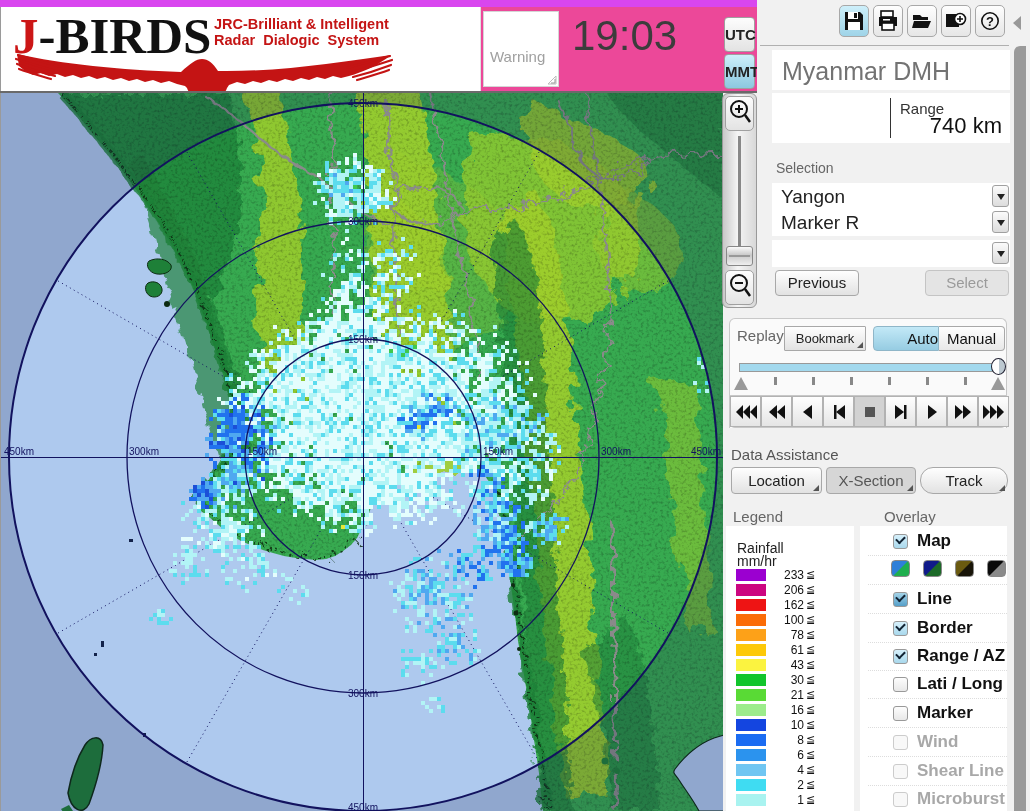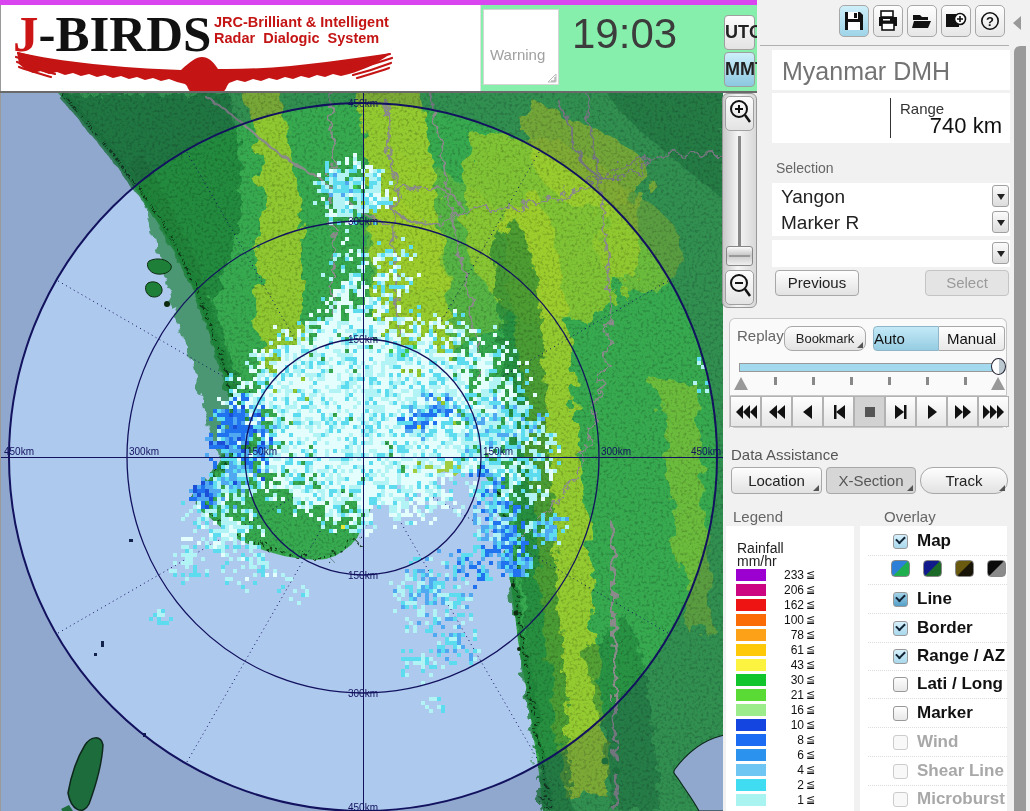--- a/index.html
+++ b/index.html
@@ -1,36 +1,36 @@
 <!DOCTYPE html>
 <html><head>
 <meta charset="utf-8">
 <style>
 html,body{margin:0;padding:0;}
 body{width:1030px;height:811px;position:relative;overflow:hidden;
   font-family:"Liberation Sans",sans-serif;background:#f1f1f1;}
-#hdr{position:absolute;left:0;top:0;width:757px;height:93px;background:#86efac;
-  border-top:5px solid #d946ef;box-sizing:border-box;}
+#hdr{position:absolute;left:0;top:0;width:757px;height:93px;background:#ec4899;
+  border-top:7px solid #d946ef;box-sizing:border-box;}
 #logoarea{position:absolute;left:0;top:0;width:481px;height:92px;background:#fff;
   border-left:1px solid #9a9a9a;border-right:1px solid #e0e0e0;box-sizing:border-box;}
 #jbirds{position:absolute;left:12px;top:0px;font-family:"Liberation Serif",serif;
   font-weight:bold;font-size:51px;letter-spacing:0px;color:#111;}
 #jbirds .j{color:#cc1616;}
 #slog{position:absolute;left:213px;top:9px;color:#c41414;font-weight:bold;
   font-size:14.5px;line-height:16px;letter-spacing:0px;}
 #warn{position:absolute;left:483px;top:4px;width:76px;height:76px;background:#fff;
   border:1px solid #d5d5d5;box-sizing:border-box;}
 #warn span{position:absolute;left:6px;top:36px;color:#a0a0a0;font-size:15px;}
 #time{position:absolute;left:572px;top:5px;width:105px;text-align:center;
   font-size:42px;color:#3c3c3c;letter-spacing:0px;}
 #date{position:absolute;left:560px;top:53px;width:160px;text-align:center;
   font-size:24px;color:#3c3c3c;}
 .tzbtn{position:absolute;left:724px;width:31px;height:35px;box-sizing:border-box;
   border:1px solid #9f9f9f;border-radius:4px;text-align:center;
-  font-size:18px;font-weight:bold;color:#222;}
+  font-size:15px;font-weight:bold;color:#222;}
 #utc{top:10px;background:linear-gradient(#fdfdfd,#e3e3e3);line-height:33px;}
 #mmt{top:47px;background:linear-gradient(#cdeffa,#8cc8e0);line-height:33px;}
 #hdrline{position:absolute;left:0;top:91px;width:757px;height:2px;background:#6a6a6a;}
 
 
 #panel{position:absolute;left:757px;top:0;width:273px;height:811px;background:#f1f1f1;}
 #graystrip{position:absolute;left:1014px;top:46px;width:12px;height:765px;
   background:#9a9a9a;border-top-left-radius:6px;}
 #collapse{position:absolute;left:1013px;top:16px;width:0;height:0;
   border-top:7px solid transparent;border-bottom:7px solid transparent;
@@ -61,27 +61,27 @@
   text-align:center;font-size:15px;color:#222;}
 #prev{left:775px;top:270px;width:84px;line-height:24px;}
 #selbtn{left:925px;top:270px;width:84px;line-height:24px;background:#e4e4e4;
   border-color:#c4c4c4;color:#9a9a9a;}
 
 
 #replay{position:absolute;left:729px;top:318px;width:278px;height:110px;background:#fafafa;
   border:1px solid #c8c8c8;border-radius:6px 6px 0 0;box-sizing:border-box;border-bottom:none;}
 #replay .cap{position:absolute;left:7px;top:8px;font-size:15px;color:#666;}
 #bookmark{position:absolute;left:54px;top:7px;width:82px;height:25px;box-sizing:border-box;
-  border:1px solid #a8a8a8;border-radius:8px;background:linear-gradient(#fefefe,#e2e2e2);
+  border:1px solid #a8a8a8;border-radius:1px;background:linear-gradient(#fefefe,#e2e2e2);
   font-size:13px;color:#222;text-align:center;line-height:23px;}
 .cgrip{position:absolute;right:2px;bottom:2px;width:0;height:0;
   border-left:6px solid transparent;border-bottom:6px solid #555;}
 #auto{position:absolute;left:143px;top:7px;width:66px;height:25px;box-sizing:border-box;
   border:1px solid #8fb6c8;border-radius:4px 0 0 4px;background:linear-gradient(#c3e9f7,#96cce2);
-  font-size:15px;color:#111;text-align:left;line-height:23px;}
+  font-size:15px;color:#111;text-align:right;line-height:23px;}
 #manual{position:absolute;left:209px;top:7px;width:66px;height:25px;box-sizing:border-box;
   border:1px solid #a8a8a8;border-left:none;border-radius:0 4px 4px 0;
   background:linear-gradient(#fefefe,#e8e8e8);font-size:15px;color:#111;text-align:center;line-height:23px;}
 #sldtrack{position:absolute;left:9px;top:44px;width:265px;height:9px;box-sizing:border-box;
   border:1px solid #999;background:#a3d9ee;}
 #sldthumb{position:absolute;left:261px;top:39px;width:15px;height:17px;border:1.5px solid #223;
   border-radius:50%;background:linear-gradient(90deg,#fff 55%,#bcc8d0 55%);box-sizing:border-box;}
 .tick{position:absolute;top:58px;width:3px;height:8px;background:#888;}
 .endtri{position:absolute;top:58px;width:0;height:0;border-left:7px solid transparent;
   border-right:7px solid transparent;border-bottom:13px solid #999;}

